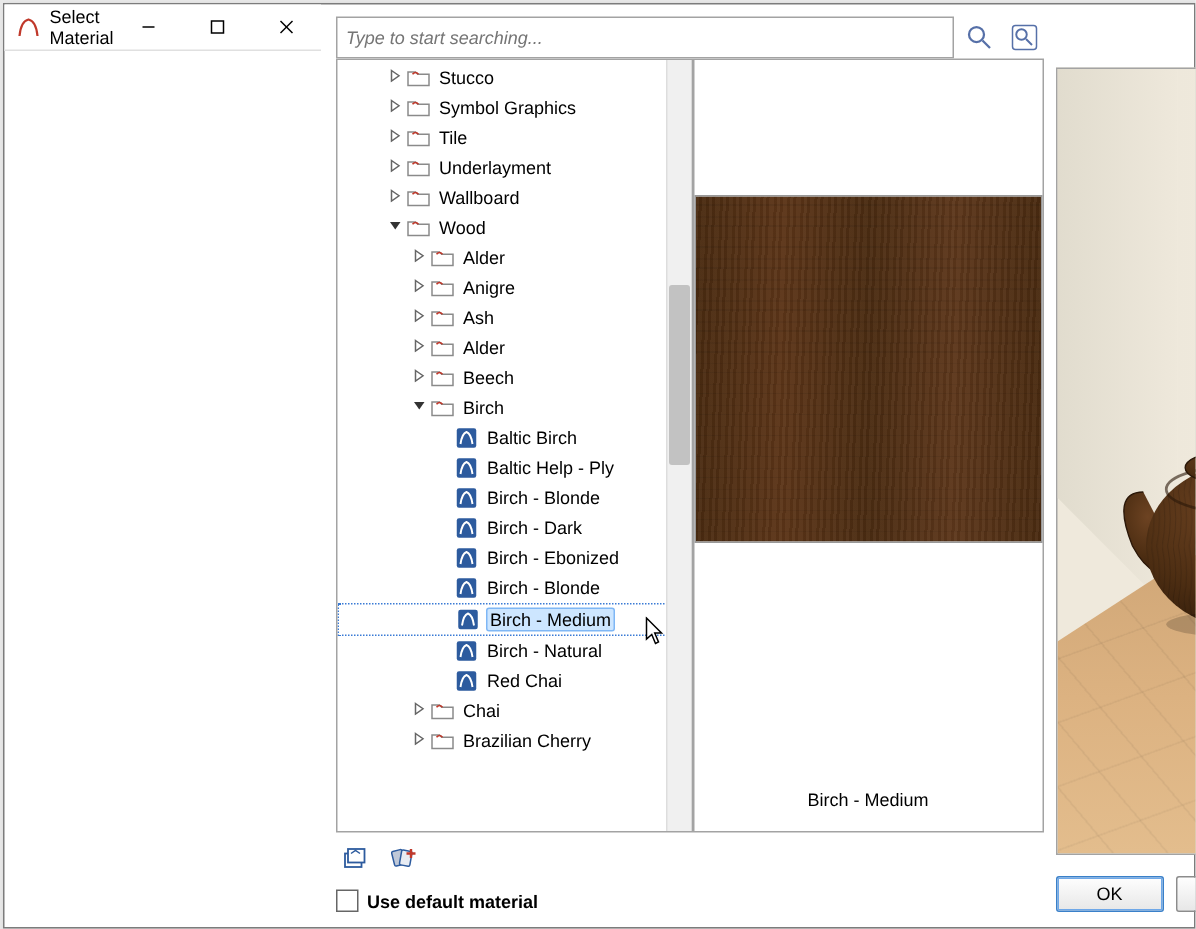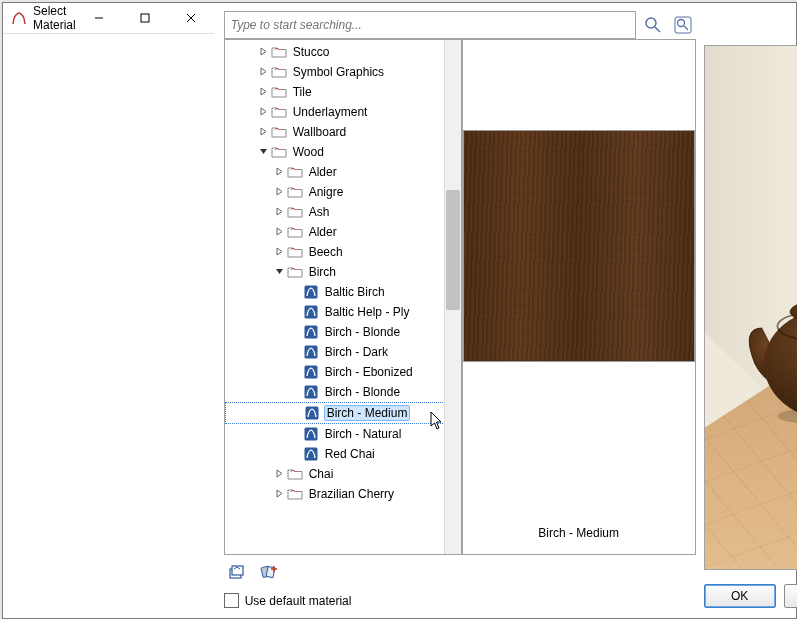--- a/index.html
+++ b/index.html
@@ -214,20 +214,21 @@
   .icon-btn {
     width: 24px; height: 24px;
     display: flex; align-items:center; justify-content:center;
     border: 1px solid transparent;
   }
   .checkbox-row {
     margin-top: 8px;
     display:flex;
     align-items:center;
     gap: 6px;
+    font-weight: bold;
   }
   .checkbox {
     width: 13px; height: 13px;
     border: 1px solid #666;
     background: #fff;
   }
 
   
   .right-col {
     width: 232px;

